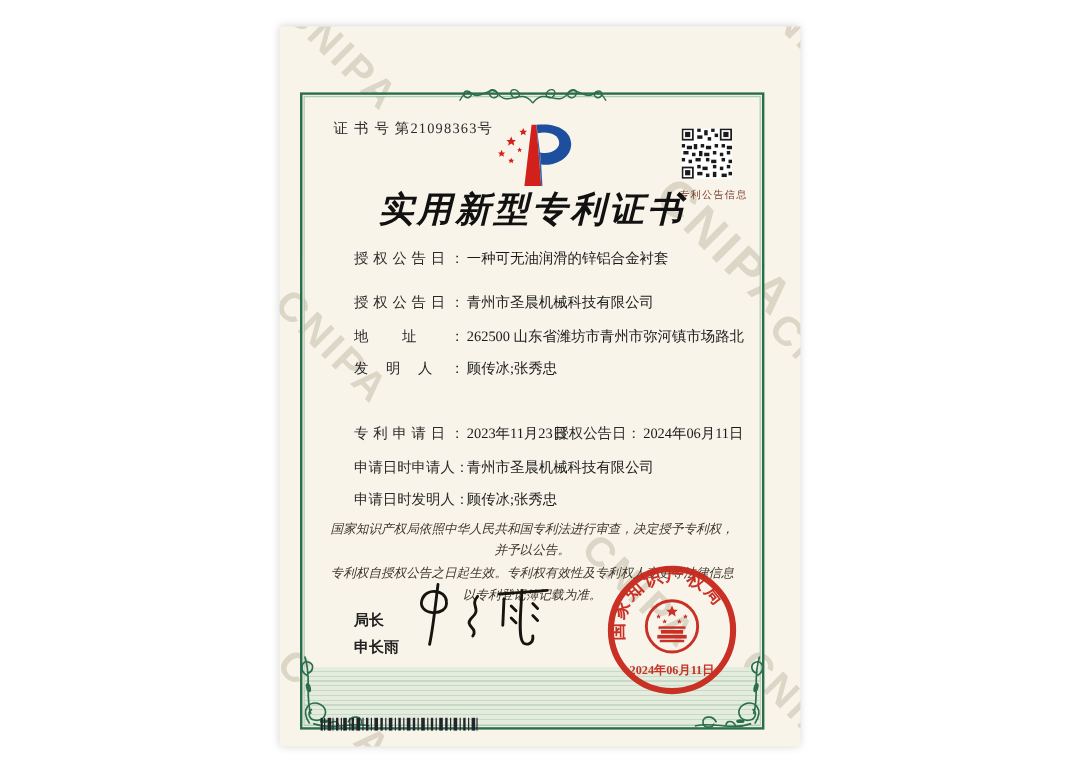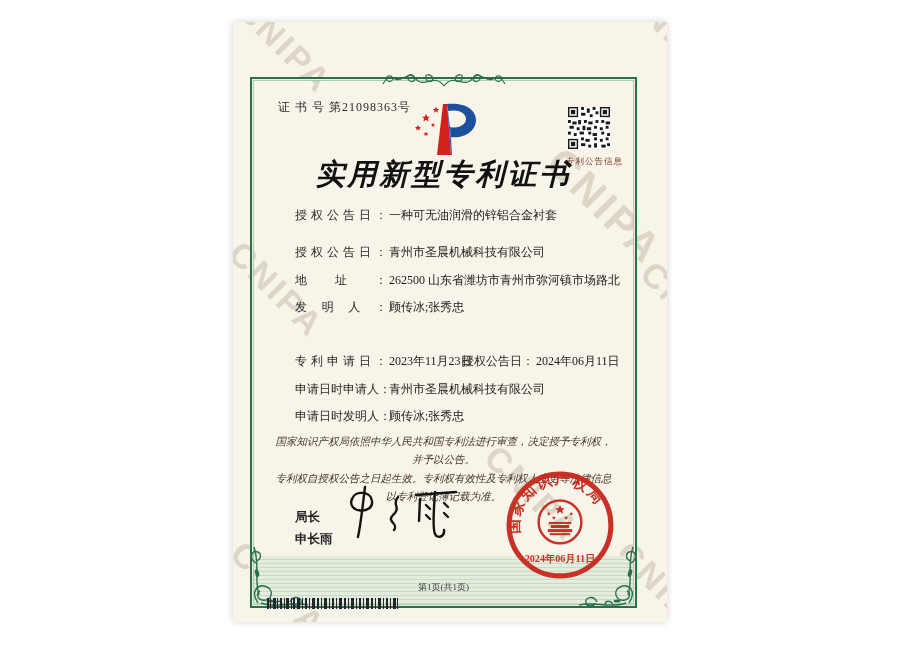--- a/index.html
+++ b/index.html
@@ -253,21 +253,20 @@
         <use href="#star" transform="translate(61,48) scale(2.1)"></use>
         <use href="#star" transform="translate(66,44) scale(2.1)"></use>
         <rect x="44" y="52" width="22" height="2"></rect>
         <rect x="46" y="55" width="18" height="3"></rect>
         <rect x="43" y="59" width="24" height="3"></rect>
         <rect x="45" y="63" width="20" height="2"></rect>
       </g>
       <text x="55" y="91" text-anchor="middle" font-size="10" font-weight="bold" fill="#c8271c">2024年06月11日</text>
     </svg>
 
-    <div class="pagefoot">第1页(共1页)</div>
   </div>
 
   <svg class="barcode" width="132" height="11" viewBox="0 0 132 11">
     <g fill="#23232c">
       <rect x="0" width="2" height="11"></rect>
         <rect x="3" width="1" height="11"></rect>
         <rect x="6" width="3" height="11"></rect>
         <rect x="10" width="1" height="11"></rect>
       <rect x="13" width="2" height="11"></rect>
         <rect x="17" width="1" height="11"></rect>

